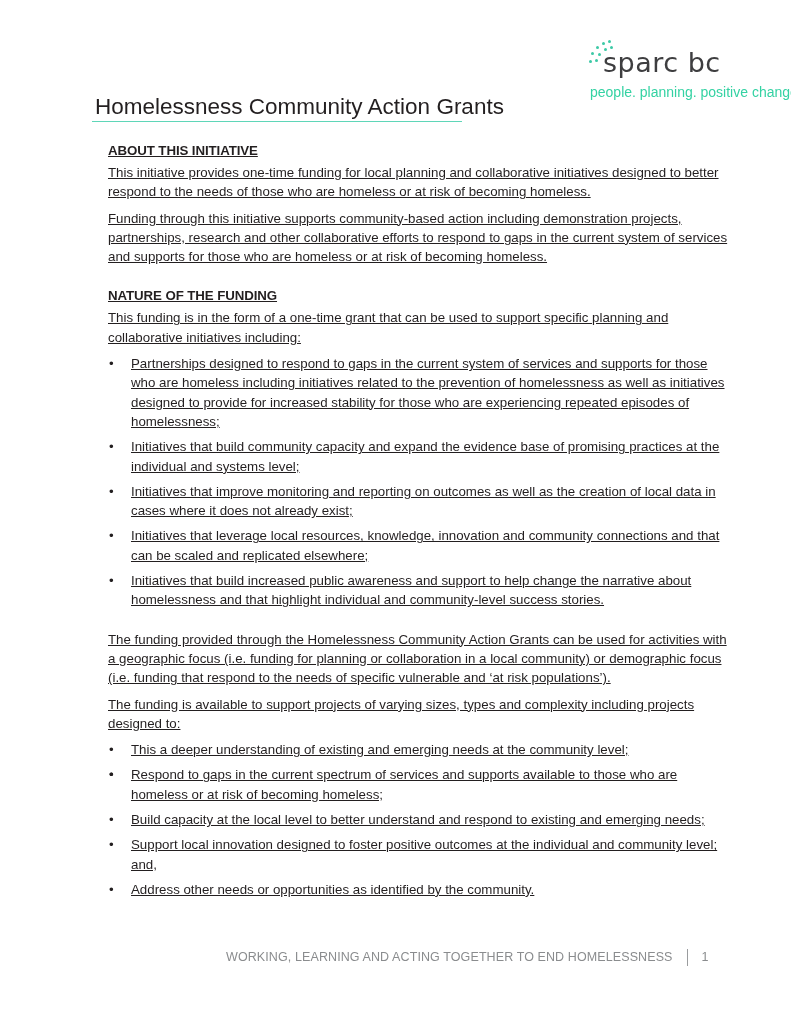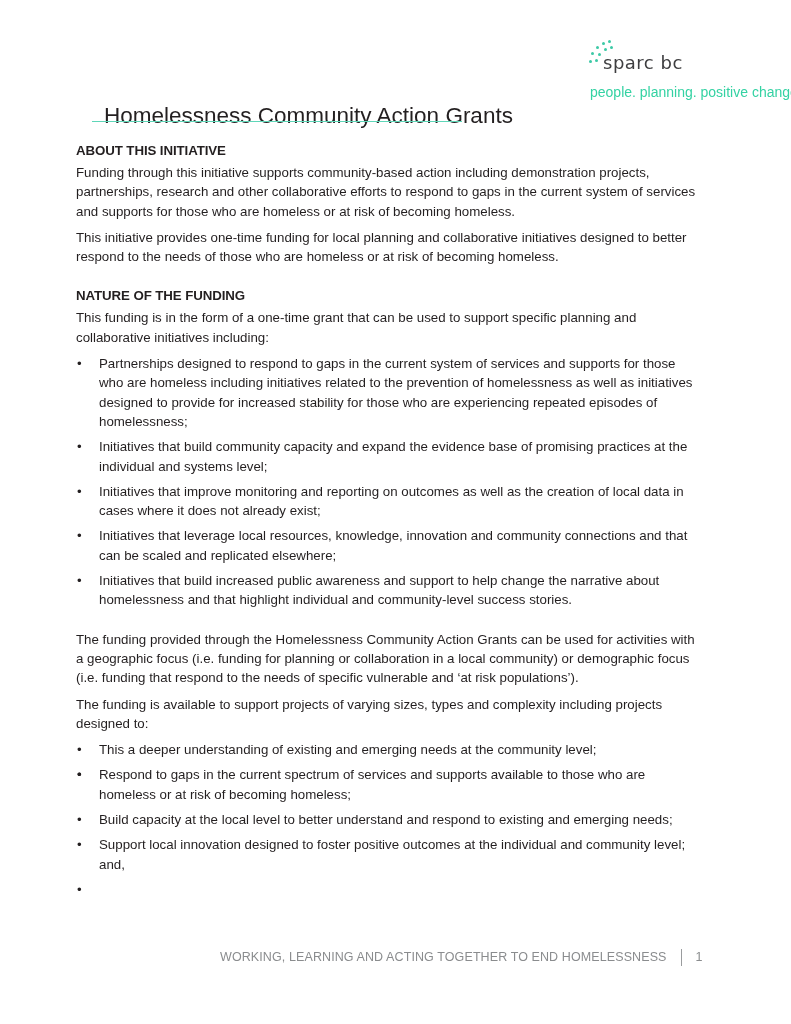--- a/index.html
+++ b/index.html
@@ -1,36 +1,36 @@
 <!DOCTYPE html>
 <html><head>
 <meta charset="utf-8">
 <style>
   html, body { margin: 0; padding: 0; background: #ffffff; }
   body { width: 791px; height: 1024px; position: relative; overflow: hidden;
          font-family: "Liberation Sans", "DejaVu Sans", sans-serif; color: #231f20; }
   .logo { position: absolute; left: 588px; top: 40px; width: 150px; height: 60px; }
   .logo-dots { position: absolute; left: 0; top: 0; width: 30px; height: 30px; }
   .logo-dots span { position: absolute; width: 3px; height: 3px; border-radius: 50%; background: #3cc9a6; }
-  .logo-word { position: absolute; left: 15px; top: 8px; font-size: 18px; letter-spacing: 0.5px;
+  .logo-word { position: absolute; left: 15px; top: 8px; font-size: 27px; letter-spacing: 0.5px;
                color: #3e3e40; font-family: "DejaVu Sans", sans-serif; line-height: 30px; }
   .logo-tag { position: absolute; left: 2px; top: 44px; font-size: 14px; color: #34d2a3;
               white-space: nowrap; font-family: "Liberation Sans", sans-serif; }
   .title { position: absolute; left: 92px; top: 90px; font-size: 22.5px; color: #231f20;
-           font-weight: normal; margin: 12px; white-space: nowrap; line-height: 28px; }
+           font-weight: normal; margin: 3px; white-space: nowrap; line-height: 28px; }
   .title-rule { position: absolute; left: 92px; top: 121px; width: 370px; height: 1px; background: #5fd6b8; }
-  .content { position: absolute; left: 76px; top: 141px; width: 620px; font-size: 13.3px; line-height: 19.3px; }
+  .content { position: absolute; left: 108px; top: 141px; width: 620px; font-size: 13.3px; line-height: 19.3px; text-decoration: underline; }
   h2 { font-size: 13.3px; font-weight: bold; margin: 0 0 3px 0; line-height: 19px; letter-spacing: -0.1px; }
   p { margin: 0 0 7px 0; }
   ul { list-style: none; margin: 0; padding: 0; }
   li { position: relative; padding-left: 23px; margin-bottom: 6px; }
   li .bullet { position: absolute; left: 1px; top: 0; }
   .section { margin-bottom: 20px; }
   .s1 { margin-bottom: 20px; }
-  .footer { position: absolute; left: 220px; top: 949px; font-size: 12.5px; color: #8a8c8e;
+  .footer { position: absolute; left: 226px; top: 949px; font-size: 12.5px; color: #8a8c8e;
             white-space: nowrap; letter-spacing: 0.1px; }
   .footer-sep { display: inline-block; width: 1px; height: 17px; background: #9a9c9e;
                 vertical-align: middle; margin: 0 14px 0 14px; }
 </style>
 </head>
 <body>
 
 <div class="logo">
   <div class="logo-dots">
     <span style="left:14px;top:2px"></span>
@@ -47,22 +47,22 @@
   <div class="logo-tag">people. planning. positive change.</div>
 </div>
 
 <h1 class="title">Homelessness Community Action Grants</h1>
 <div class="title-rule"></div>
 
 <div class="content">
 
   <div class="section s1">
     <h2>ABOUT THIS INITIATIVE</h2>
+    <p>This initiative provides one-time funding for local planning and collaborative initiatives designed to better respond to the needs of those who are homeless or at risk of becoming homeless.</p>
     <p>Funding through this initiative supports community-based action including demonstration projects, partnerships, research and other collaborative efforts to respond to gaps in the current system of services and supports for those who are homeless or at risk of becoming homeless.</p>
-    <p>This initiative provides one-time funding for local planning and collaborative initiatives designed to better respond to the needs of those who are homeless or at risk of becoming homeless.</p>
   </div>
 
   <div class="section">
     <h2>NATURE OF THE FUNDING</h2>
     <p>This funding is in the form of a one-time grant that can be used to support specific planning and collaborative initiatives including:</p>
     <ul>
       <li><span class="bullet">•</span><span>Partnerships designed to respond to gaps in the current system of services and supports for those who are homeless including initiatives related to the prevention of homelessness as well as initiatives designed to provide for increased stability for those who are experiencing repeated episodes of homelessness;</span></li>
       <li><span class="bullet">•</span><span>Initiatives that build community capacity and expand the evidence base of promising practices at the individual and systems level;</span></li>
       <li><span class="bullet">•</span><span>Initiatives that improve monitoring and reporting on outcomes as well as the creation of local data in cases where it does not already exist;</span></li>
       <li><span class="bullet">•</span><span>Initiatives that leverage local resources, knowledge, innovation and community connections and that can be scaled and replicated elsewhere;</span></li>
@@ -72,21 +72,21 @@
 
   <div class="section">
     <p>The funding provided through the Homelessness Community Action Grants can be used for activities with a geographic focus (i.e. funding for planning or collaboration in a local community) or demographic focus (i.e. funding that respond to the needs of specific vulnerable and ‘at risk populations’).</p>
     <p>The funding is available to support projects of varying sizes, types and complexity including projects designed to:</p>
     <ul>
       <li><span class="bullet">•</span><span>This a deeper understanding of existing and emerging needs at the community level;</span></li>
       <li><span class="bullet">•</span></li>
       <li><span class="bullet">•</span><span>Respond to gaps in the current spectrum of services and supports available to those who are homeless or at risk of becoming homeless;</span></li>
       <li><span class="bullet">•</span><span>Build capacity at the local level to better understand and respond to existing and emerging needs;</span></li>
       <li><span class="bullet">•</span><span>Support local innovation designed to foster positive outcomes at the individual and community level; and,</span></li>
-      <li><span class="bullet">•</span></li>
+      <li><span class="bullet">•</span><span>Address other needs or opportunities as identified by the community.</span></li>
     </ul>
   </div>
 
 </div>
 
 <div class="footer">
   <span>WORKING, LEARNING AND ACTING TOGETHER TO END HOMELESSNESS</span><span class="footer-sep"></span><span>1</span>
 </div>
 
 </body></html>

